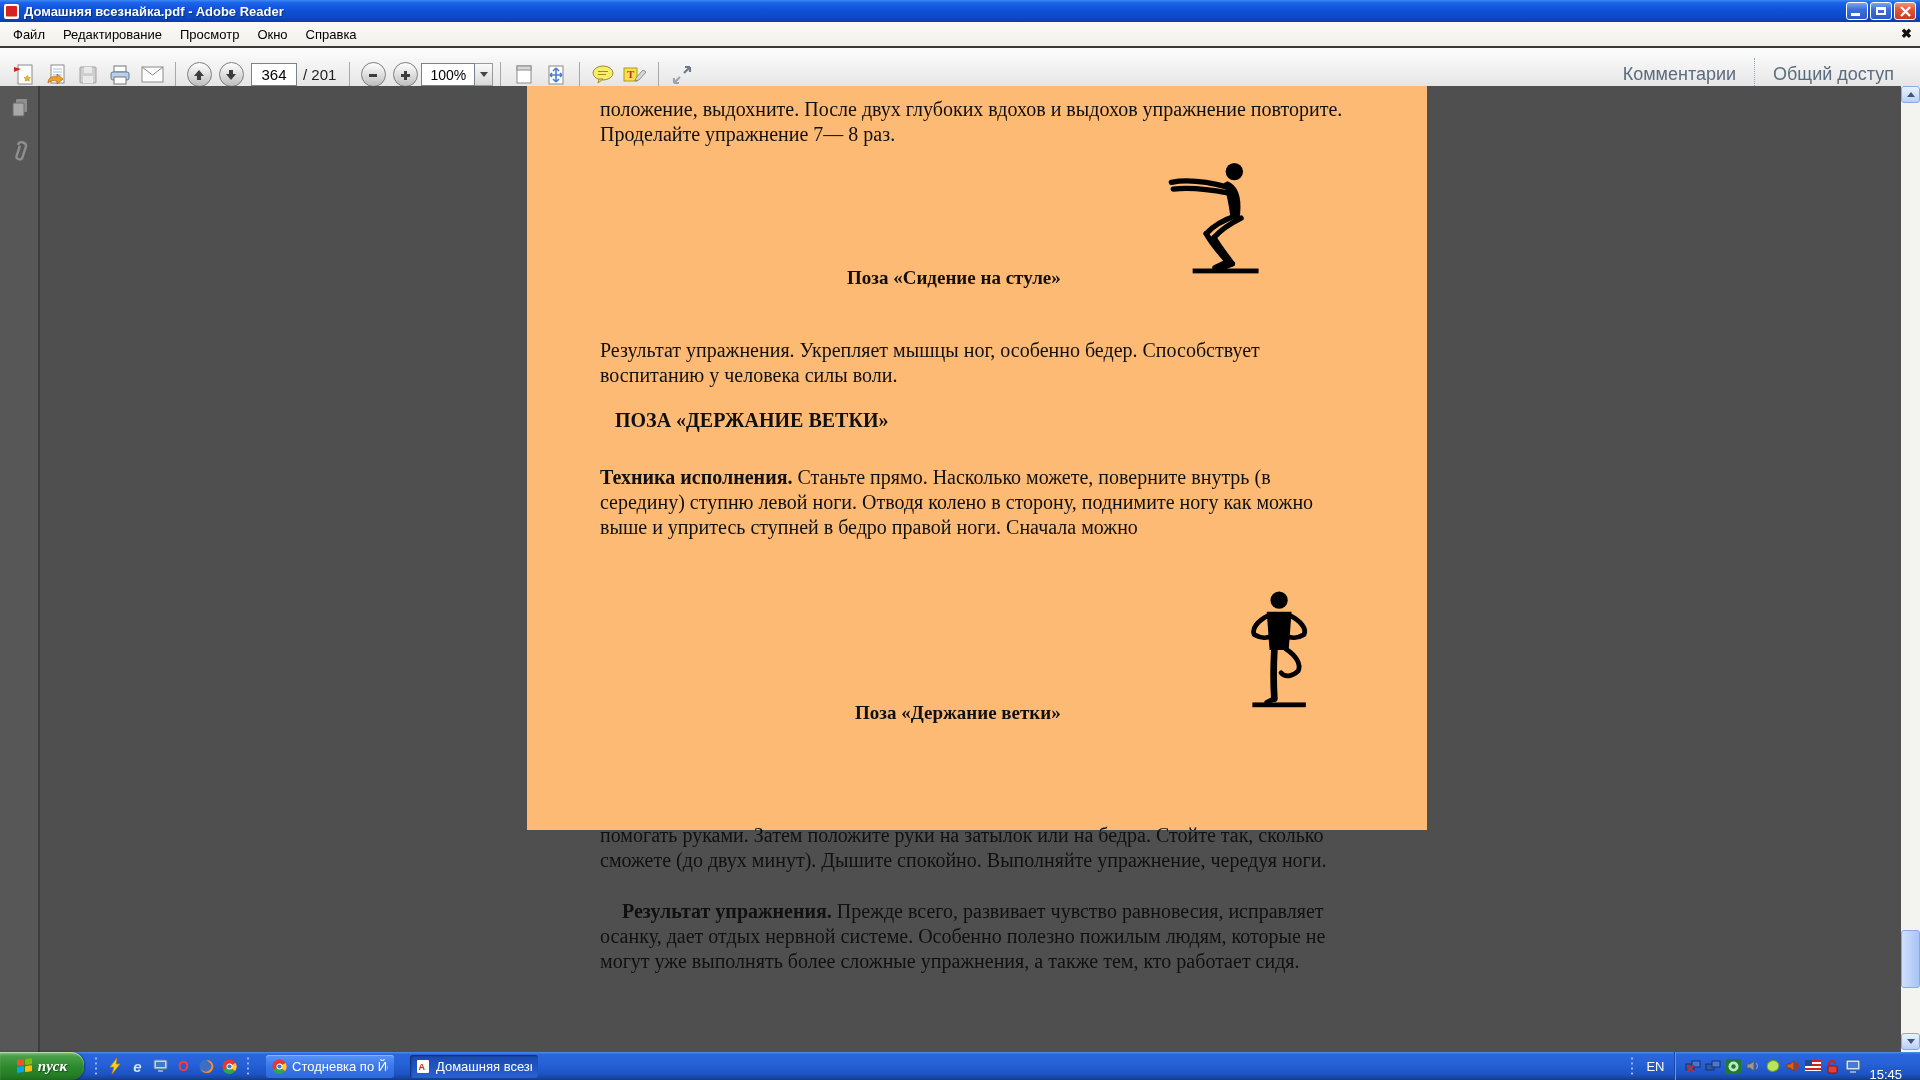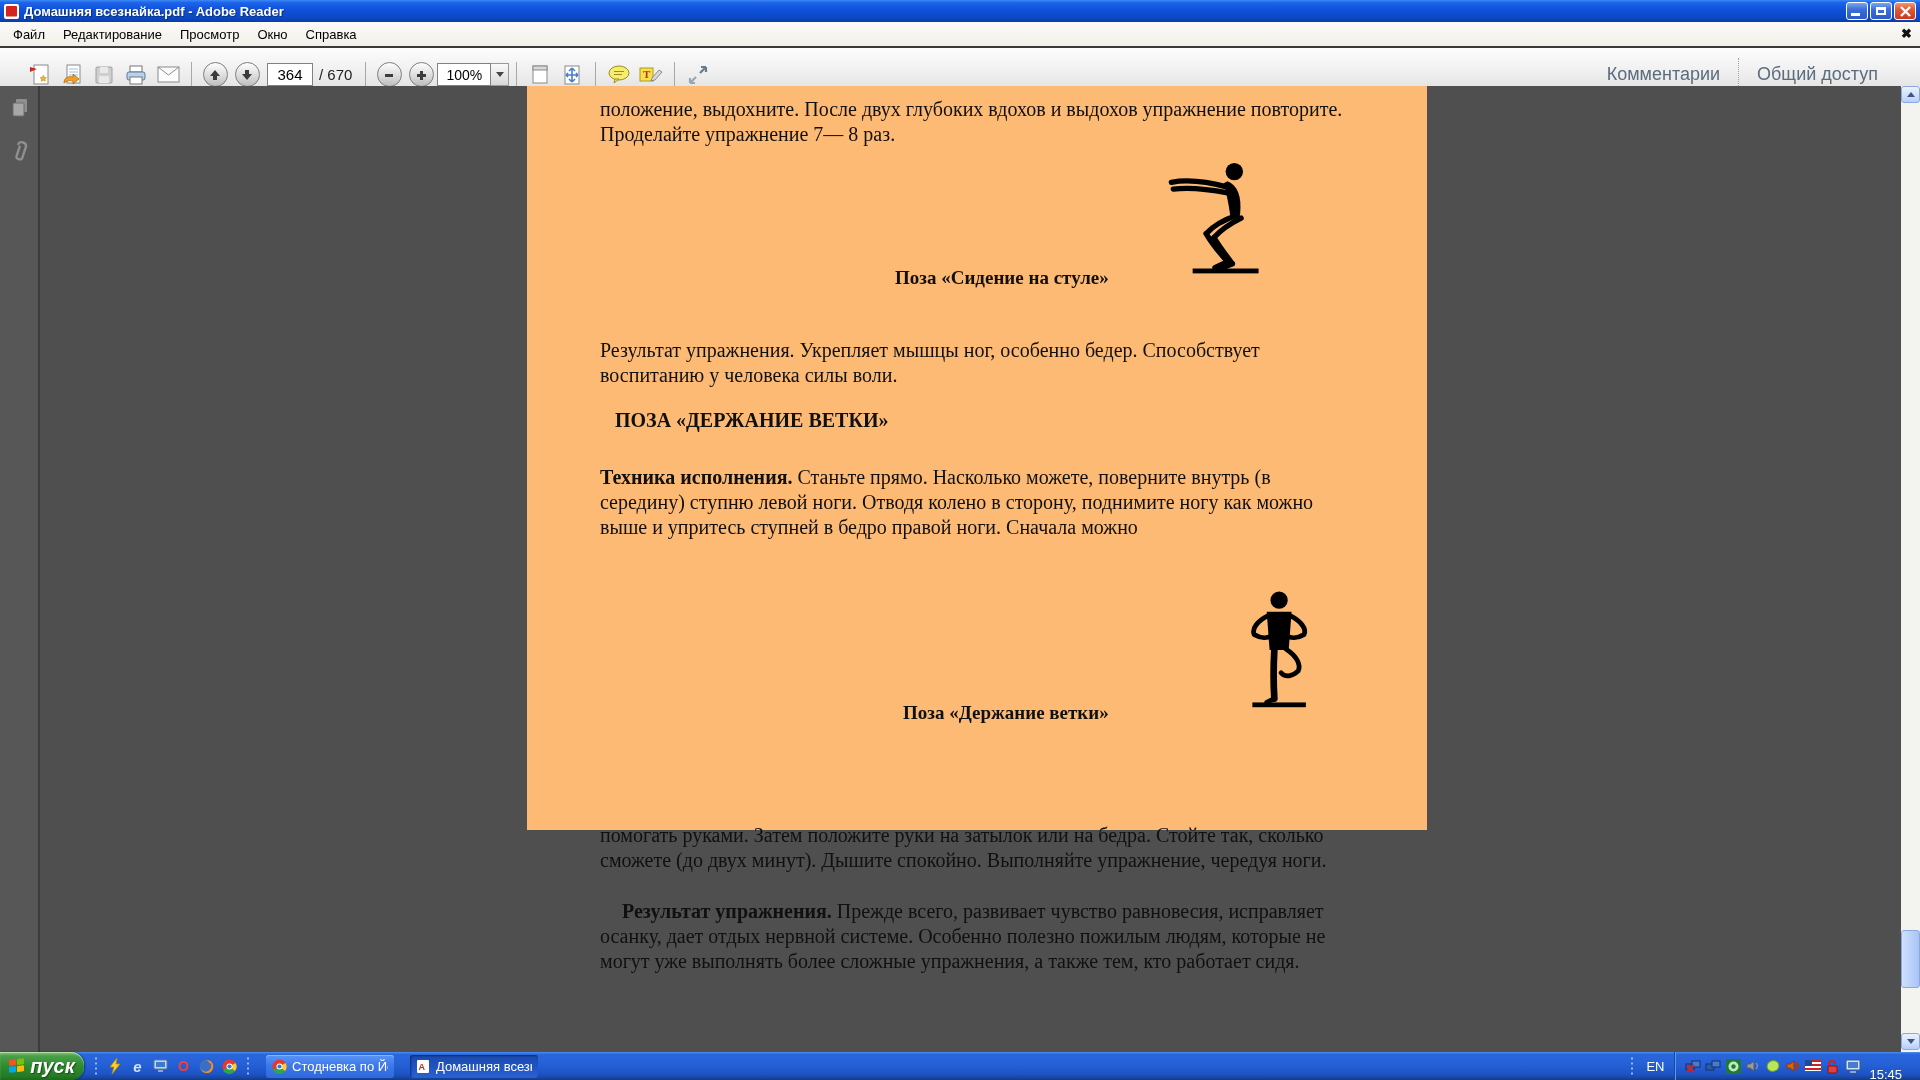--- a/index.html
+++ b/index.html
@@ -28,21 +28,21 @@
     display:flex; align-items:center; font-size:13px; color:#000; padding-left:4px;
   }
   .menubar .mitem { padding:3px 9px; cursor:default; }
   .menubar-x { position:absolute; right:8px; top:4px; font-size:13px; color:#111; font-weight:bold; }
 
   
   .toolbar {
     position:absolute; left:0; top:46px; width:1920px; height:56px;
     border-top:2px solid #3a3a3a; border-bottom:1px solid #9b9b9b;
     background:linear-gradient(180deg,#fdfdfd 0%,#ececec 55%,#d9d9d9 100%);
-    display:flex; align-items:center; padding:0 24px;
+    display:flex; align-items:center; padding:0 8px;
   }
   .tsep { width:1px; height:26px; background:#a8a8a8; margin:0 7px; }
   .tbtn { width:32px; height:30px; display:flex; align-items:center; justify-content:center; border-radius:3px; }
   .roundbtn { width:25px; height:25px; border-radius:50%; border:1px solid #7e7e7e;
     background:linear-gradient(180deg,#fefefe 0%,#dcdcdc 55%,#bdbdbd 100%);
     display:flex; align-items:center; justify-content:center; }
   .pagebox { width:46px; height:23px; border:1px solid #7a828c; background:#fff; font-size:15px; text-align:center; font-family:"Liberation Sans",sans-serif; margin:0 4px; }
   .pagetotal { font-size:15px; color:#222; margin:0 6px 0 2px; white-space:nowrap; }
   .zoombox { height:23px; border:1px solid #7a828c; background:#fff; font-size:14px; display:flex; align-items:center; padding:0 8px; min-width:52px; }
   .zoomdrop { width:18px; height:23px; border:1px solid #9a9a9a; border-left:none; background:linear-gradient(180deg,#fafafa,#d8d8d8); display:flex; align-items:center; justify-content:center; }
@@ -55,42 +55,42 @@
   .content { position:absolute; left:0; top:86px; width:1920px; height:966px; background:#4f4f4f; }
   .leftpanel { position:absolute; left:0; top:0; width:40px; height:966px; background:#575757; border-right:2px solid #3c3c3c; }
   .leftpanel .pitem { width:40px; height:44px; display:flex; align-items:center; justify-content:center; }
 
   .docarea { position:absolute; left:42px; top:0; width:1859px; height:966px; overflow:hidden; }
   .page { position:absolute; left:485px; top:0; width:900px; height:744px; background:#fdba74; }
   
 
   .page .para { position:absolute; font-family:"Liberation Serif", serif; font-size:20px; line-height:25px; color:#101010; text-align:left; }
   .page .para.indent { text-indent:22px; }
-  .page .caption { position:absolute; font-family:"Liberation Serif", serif; font-size:19px; font-weight:bold; color:#101010; white-space:nowrap;margin-left:48px; }
+  .page .caption { position:absolute; font-family:"Liberation Serif", serif; font-size:19px; font-weight:bold; color:#101010; white-space:nowrap; }
   .page .heading { position:absolute; font-family:"Liberation Serif", serif; font-size:20px; font-weight:bold; color:#101010; white-space:nowrap; }
   .page .fig { position:absolute; }
 
   
   .vscroll { position:absolute; right:0; top:0; width:19px; height:966px; background:#f3f3ef; }
   .sbtn { position:absolute; left:0; width:19px; height:17px; border:1px solid #8ca8dc; border-radius:3px;
     background:linear-gradient(180deg,#e9f1fe 0%,#cfdffc 60%,#b7cdf8 100%); display:flex; align-items:center; justify-content:center; }
   .sbtn.up { top:0; } .sbtn.down { bottom:2px; }
   .schev { width:0; height:0; border-left:4px solid transparent; border-right:4px solid transparent; }
   .schev.u { border-bottom:5px solid #41567e; } .schev.d { border-top:5px solid #41567e; }
   .vthumb { position:absolute; left:0; top:844px; width:19px; height:58px; border:1px solid #8ca8dc; border-radius:3px;
     background:linear-gradient(90deg,#cfe0fd 0%,#bcd2f9 50%,#a8c3f5 100%); }
 
   
   .taskbar { position:absolute; left:0; top:1052px; width:1920px; height:28px;
     background:linear-gradient(180deg,#4f91e8 0%,#2a66dd 8%,#2560d6 45%,#1d53c4 80%,#16418f 97%,#123a80 100%); display:flex; align-items:center; }
   .startbtn { height:28px; width:84px; border-radius:0 13px 13px 0;
     background:linear-gradient(180deg,#88c178 0%,#48a048 15%,#2f8b2f 50%,#247c24 85%,#1c6a1c 100%);
     box-shadow:inset 0 1px 1px #b8e0a8, 1px 0 2px rgba(0,0,0,.4);
     display:flex; align-items:center; justify-content:center; gap:5px; }
-  .startbtn .slabel { color:#fff; font-size:20px; font-weight:bold; font-style:italic; text-shadow:1px 1px 1px #1a4d1a; }
+  .startbtn .slabel { color:#fff; font-size:15px; font-weight:bold; font-style:italic; text-shadow:1px 1px 1px #1a4d1a;font-family:Liberation Serif, serif; }
   .winflag { width:16px; height:15px; display:grid; grid-template-columns:7px 7px; grid-template-rows:6px 6px; gap:1px; transform:skewY(-6deg); }
   .winflag i { border-radius:1px; }
   .winflag i:nth-child(1){background:#f35325;} .winflag i:nth-child(2){background:#81bc06;}
   .winflag i:nth-child(3){background:#05a6f0;} .winflag i:nth-child(4){background:#ffba08;}
   .qlaunch { display:flex; align-items:center; gap:6px; padding:0 8px; }
   .grip { width:4px; height:20px; background-image:radial-gradient(circle,#9cc0f5 1px,transparent 1.2px); background-size:4px 5px; margin:0 2px; }
   .qicon { width:17px; height:17px; display:flex; align-items:center; justify-content:center; font-size:13px; font-weight:bold; }
   .taskbtns { display:flex; align-items:center; gap:16px; margin-left:6px; }
   .taskbtn { width:128px; height:23px; border-radius:3px; display:flex; align-items:center; gap:5px; padding:0 6px;
     background:linear-gradient(180deg,#5a95f5 0%,#3d79ea 45%,#2e68dd 100%); box-shadow:inset 0 1px 0 #8ab4f8; color:#fff; font-size:13px; }
@@ -181,21 +181,21 @@
     </span>
   </span>
   <span class="tbtn">
     <span class="roundbtn">
       <svg width="12" height="12" viewBox="0 0 12 12">
           <path d="M6 11 L1 5 L4 5 L4 1 L8 1 L8 5 L11 5 Z" fill="#3c3c3c"></path>
         </svg>
     </span>
   </span>
   <input class="pagebox" readonly="" value="364" style="">
-  <span class="pagetotal">/ 670</span>
+  <span class="pagetotal">/ 201</span>
 
   <span class="tsep"></span>
 
   <span class="tbtn">
     <span class="roundbtn">
       <svg width="12" height="12" viewBox="0 0 12 12">
           <rect x="2" y="5" width="8" height="3" fill="#3c3c3c"></rect>
         </svg>
     </span>
   </span>

